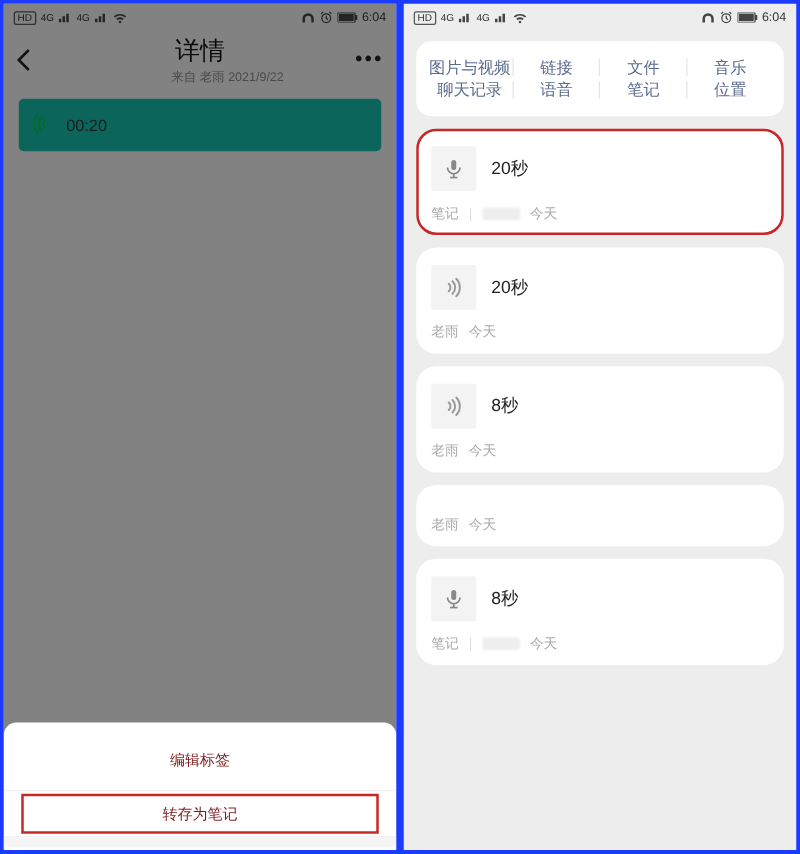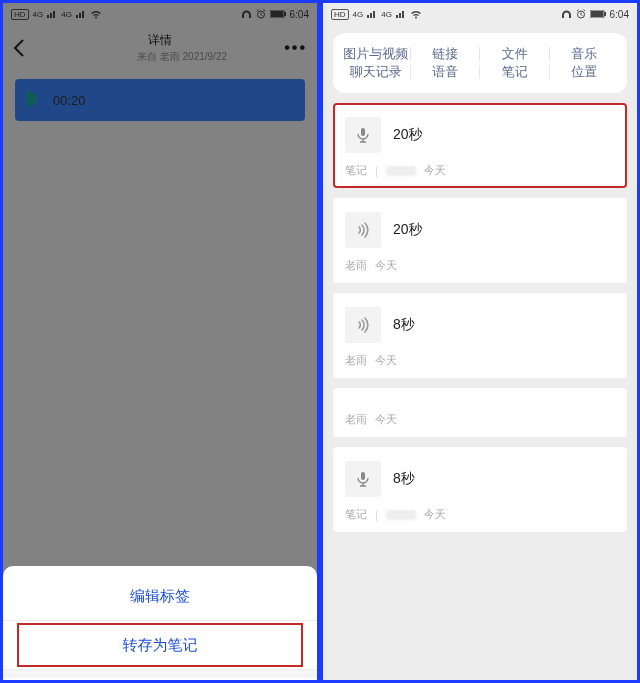--- a/index.html
+++ b/index.html
@@ -45,28 +45,28 @@
     align-items: center;
     padding: 0 10px;
     position: relative;
   }
   .nav .back { width: 22px; display:flex; align-items:center; }
   .nav .title-wrap {
     position: absolute; left: 0; right: 0;
     text-align: center;
     pointer-events: none;
   }
-  .nav .title { font-size: 12px; color: #111; font-weight: 500; }
+  .nav .title { font-size: 20px; color: #111; font-weight: 500; }
   .nav .subtitle { font-size: 10px; color: #888; margin-top:1px;margin-left:44px; }
   .nav .right-icons { margin-left: auto; display:flex; gap:16px; align-items:center; }
   
   .audio-card {
     margin: 8px 12px;
     height: 42px;
-    background: #3b82f6;
+    background: #14b8a6;
     border-radius: 4px;
     display: flex;
     align-items: center;
     padding: 0 12px;
     gap: 10px;
     font-size: 13px;
     color: #333;
   }
   .audio-card .audio-icon { color:#07c160; }
   
@@ -81,29 +81,29 @@
     background: #fff;
     border-top-left-radius: 10px;
     border-top-right-radius: 10px;
     padding: 6px 0 2px;
   }
   .sheet .opt {
     height: 48px;
     display: flex;
     align-items: center;
     justify-content: center;
-    font-size: 15px;
-    color: #1d4ed8;
+    font-size: 12px;
+    color: #7f1d1d;
   }
   .sheet .sep { height:1px; background:#eee; margin:0 0; }
   .sheet .gap { height:8px; background:#f5f5f5; }
   .sheet .boxed {
     border: 2px solid #c62828;
     margin: 2px 14px;
-    height: 44px;
+    height: 32px;
   }
   
   .phone.right { background:#ededed; }
   
   .chips-card {
     margin: 8px 10px 10px;
     background:#fff;
     border-radius:12px;
     padding:12px 8px;
   }
@@ -116,21 +116,21 @@
   }
   .chips-row + .chips-row { margin-top:0; }
   .chips-row .chip { flex:1; text-align:center; position:relative; }
   .chips-row .chip:not(:last-child)::after{
     content:""; position:absolute; right:0; top:2px; bottom:2px; width:1px; background:#e5e5e5;
   }
   
   .fav-item {
     margin: 0 10px 10px;
     background:#fff;
-    border-radius:4px;
+    border-radius:16px;
     padding:14px 12px 10px;
   }
   .fav-item.highlight { border:2px solid #c62828; padding:12px 10px 8px; }
   .fav-row { display:flex; align-items:center; gap:12px; }
   .thumb {
     width:36px; height:36px; background:#f3f3f3; border-radius:2px;
     display:flex; align-items:center; justify-content:center; color:#777;
   }
   .fav-title { font-size:14px; color:#222; }
   .fav-meta { margin-top:10px; font-size:11px; color:#aaa; display:flex; align-items:center; gap:8px;}

